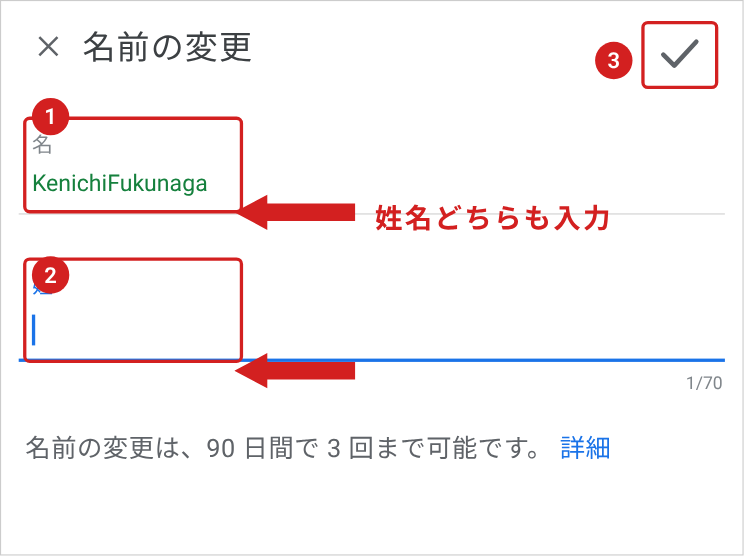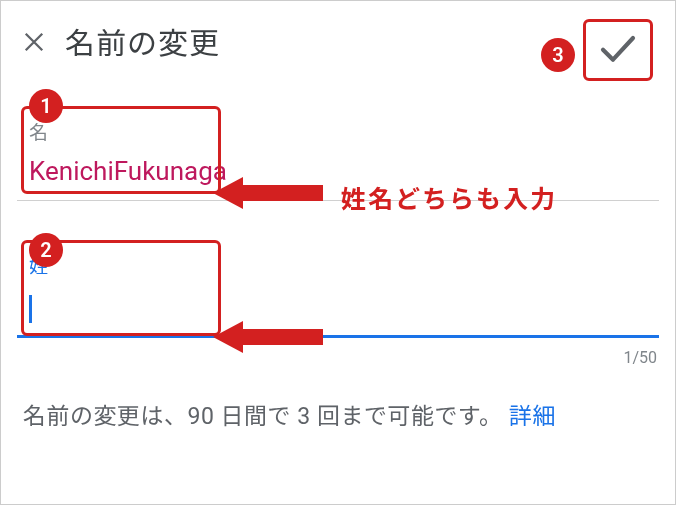--- a/index.html
+++ b/index.html
@@ -7,21 +7,21 @@
       font-family: -apple-system, BlinkMacSystemFont, "Segoe UI", Roboto, "Noto Sans JP", sans-serif;
       background: #fff;
       width: 676px;
       height: 505px;
       position: relative;
       border: 1px solid #ccc;
     }
     .header {
       display: flex;
       align-items: center;
-      padding: 18px 22px;
+      padding: 18px 32px;
       position: relative;
       height: 80px;
     }
     .close-btn {
       font-size: 28px;
       color: #5f6368;
       cursor: pointer;
       margin-right: 20px;
       position: relative;
       top: 2px;
@@ -76,22 +76,22 @@
     .badge-1 { top: 88px; left: 28px; }
     .badge-2 { top: 232px; left: 28px; }
     .field-label {
       font-size: 19px;
       color: #80868b;
       padding-left: 12px;
       padding-top: 8px;
     }
     .field-label-active { color: #1a73e8; }
     .field-input {
-      font-size: 26px;
-      color: #be185d;
+      font-size: 21px;
+      color: #15803d;
       padding: 12px 12px 14px 12px;
       border-bottom: 1px solid #d0d0d0;
       width: 100%;
     }
     .field-input-active { border-bottom: 3px solid #1a73e8; }
     .cursor-bar {
       display: inline-block;
       width: 2.5px;
       height: 28px;
       background: #1a73e8;
@@ -162,21 +162,21 @@
   <div class="field-group">
     <div class="red-box red-box-1"></div>
     <div class="field-label">名</div>
     <div class="field-input">KenichiFukunaga</div>
   </div>
 
   <div class="field-group field-group-2">
     <div class="red-box red-box-2"></div>
     <div class="field-label field-label-active">姓</div>
     <div class="field-input field-input-active"><span class="cursor-bar"></span></div>
-    <div class="counter">1/50</div>
+    <div class="counter">1/70</div>
   </div>
 
   <div class="notice">
     <span>名前の変更は、90 日間で 3 回まで可能です。</span>
     <span class="notice-link">詳細</span>
   </div>
 </div>
 
 <div class="arrow arrow-1">
   <svg width="110" height="44" viewBox="0 0 110 44">

